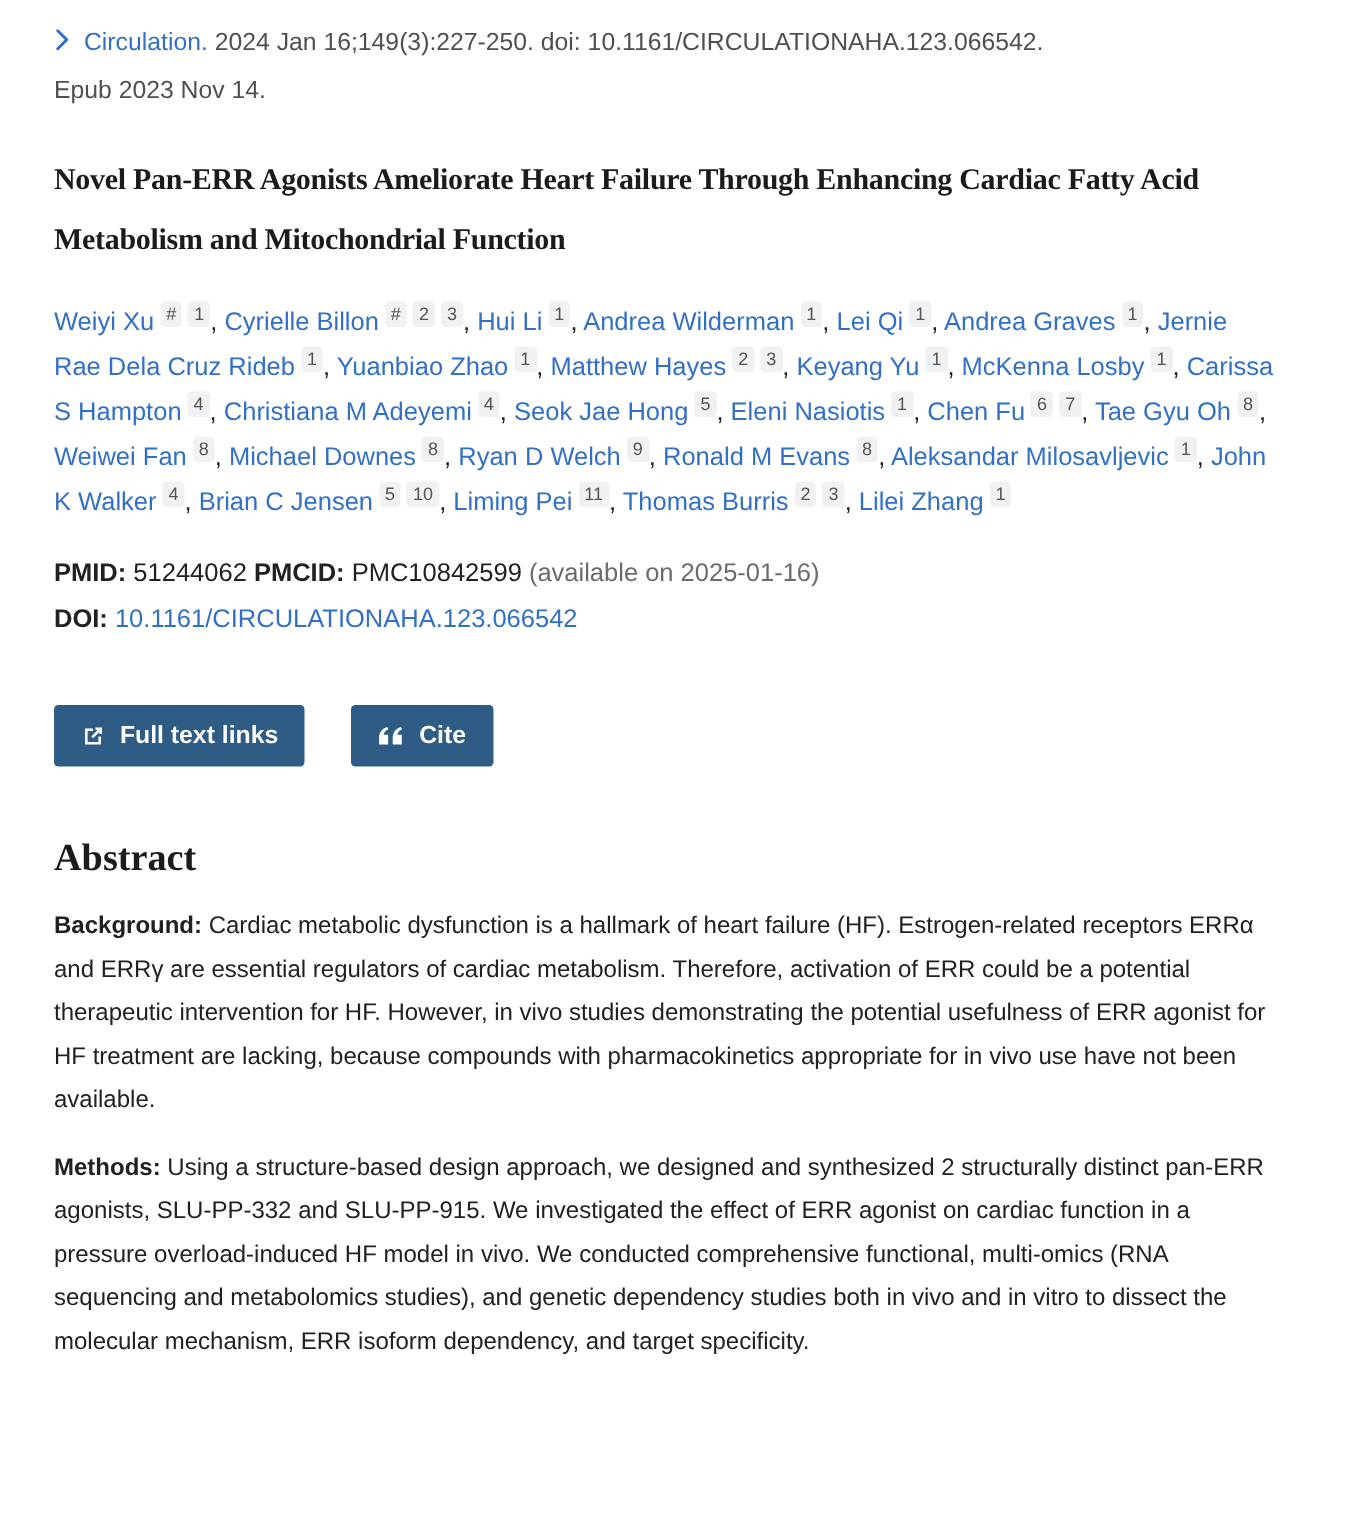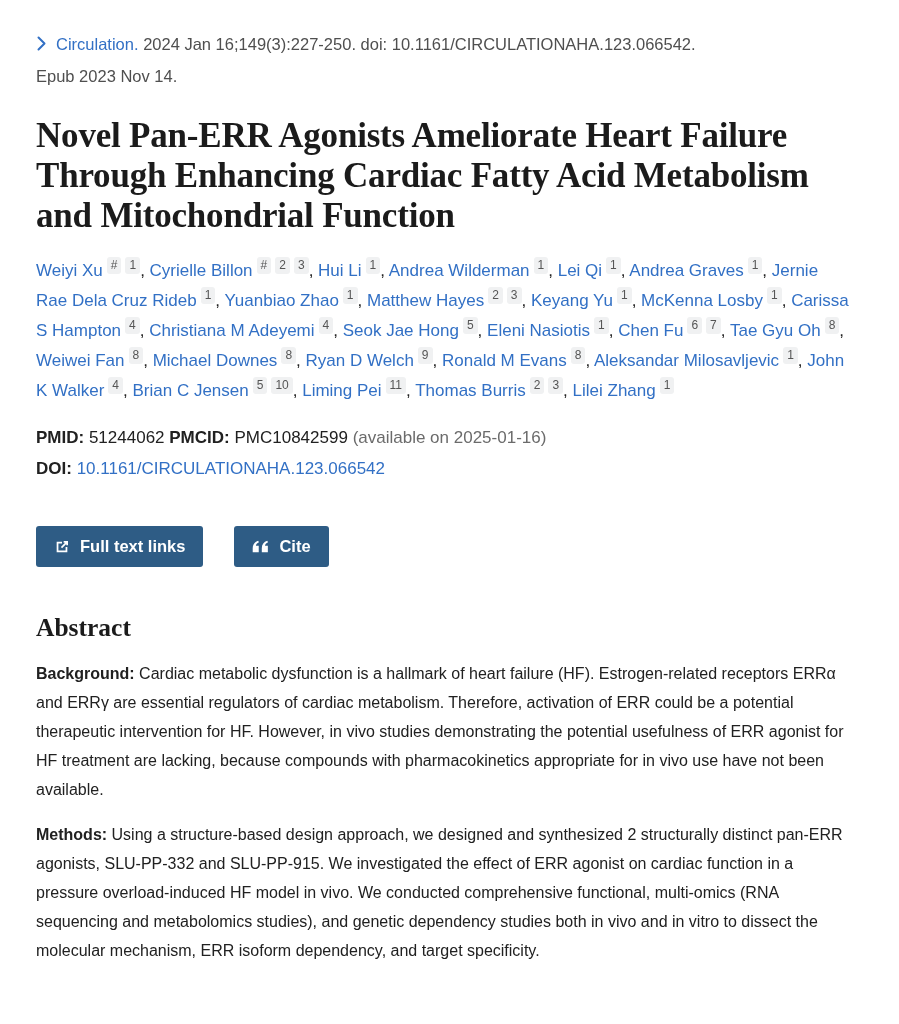--- a/index.html
+++ b/index.html
@@ -7,32 +7,32 @@
     --button_bg:#2e5c85;
     --text:#212121;
     --muted:#4f4f4f;
     --note:#6b6b6b;
     --badge_bg:#f0f1f2;
     --badge_text:#555555;
     --title:#1b1b1b;
   }
   *{box-sizing:border-box;}
   body{margin:0;background:#ffffff;color:var(--text);font-family:"Liberation Sans",sans-serif;}
-  .page{width:888px;padding:28px 36px 28px 36px;}
+  .page{width:888px;padding:12px 36px 28px 36px;}
 
   
   .citation{font-size:16.5px;line-height:32px;color:var(--muted);}
   .journal-trigger{display:inline;cursor:pointer;text-decoration:none;}
   .chevron{display:inline-block;margin-right:9px;position:relative;top:1px;}
   .journal-link{color:var(--link);text-decoration:none;}
   .epub{display:block;}
 
   
   .title{font-family:"Liberation Serif","DejaVu Serif",serif;font-weight:700;color:var(--title);
-         font-size:35px;line-height:40px;letter-spacing:-0.2px;margin:24px 0 20px 0;}
+         font-size:20px;line-height:40px;letter-spacing:-0.2px;margin:24px 0 20px 0;}
 
   
   .authors{font-size:17px;line-height:30px;margin:0 0 16px 0;}
   .author{color:var(--link);text-decoration:none;cursor:pointer;}
   .sup-badge{display:inline-block;background:var(--badge_bg);color:var(--badge_text);
              font-size:12px;line-height:15px;padding:1px 4px;border-radius:3px;
              vertical-align:7px;margin-left:4px;}
   .sep{color:var(--text);}
 
   

